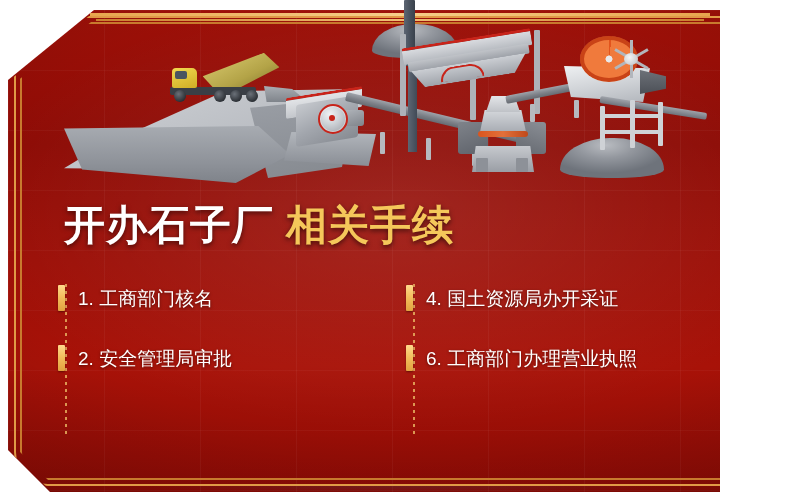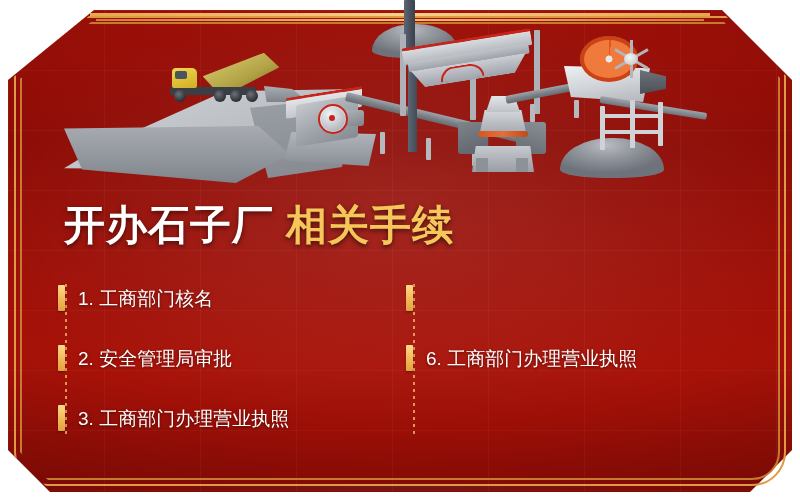--- a/index.html
+++ b/index.html
@@ -5,21 +5,21 @@
   html,body{margin:0;padding:0;}
   body{
     width:800px;height:500px;
     background:#ffffff;
     font-family:"Liberation Sans","DejaVu Sans",sans-serif;
     overflow:hidden;
   }
 
   .banner{
     position:relative;
-    width:800px;height:500px;
+    width:720px;height:500px;
     overflow:hidden;
   }
 
   
   .plaque{
     position:absolute;
     left:8px; top:10px;
     width:784px; height:482px;
     background:
       linear-gradient(180deg,#9d1008 0%,#8d0b05 28%,#9c0f07 52%,#a81208 74%,#8c0b05 100%);
@@ -530,34 +530,31 @@
       </div>
 
       <div class="item">
         <div class="bullet"></div>
         <div class="item-text">
           <span>2.</span>
           <span>安全管理局审批</span>
         </div>
       </div>
 
+    </div>
+
+    <div class="col col-right">
+      <div class="dotline"></div>
+
       <div class="item">
         <div class="bullet"></div>
         <div class="item-text">
-          <span>3.</span>
-          <span>工商部门办理营业执照</span>
+          <span>4.</span>
+          <span>国土资源局办开采证</span>
         </div>
-      </div>
-    </div>
-
-    <div class="col col-right">
-      <div class="dotline"></div>
-
-      <div class="item">
-        <div class="bullet"></div>
       </div>
 
 
       <div class="item">
         <div class="bullet"></div>
         <div class="item-text">
           <span>6.</span>
           <span>工商部门办理营业执照</span>
         </div>
       </div>

